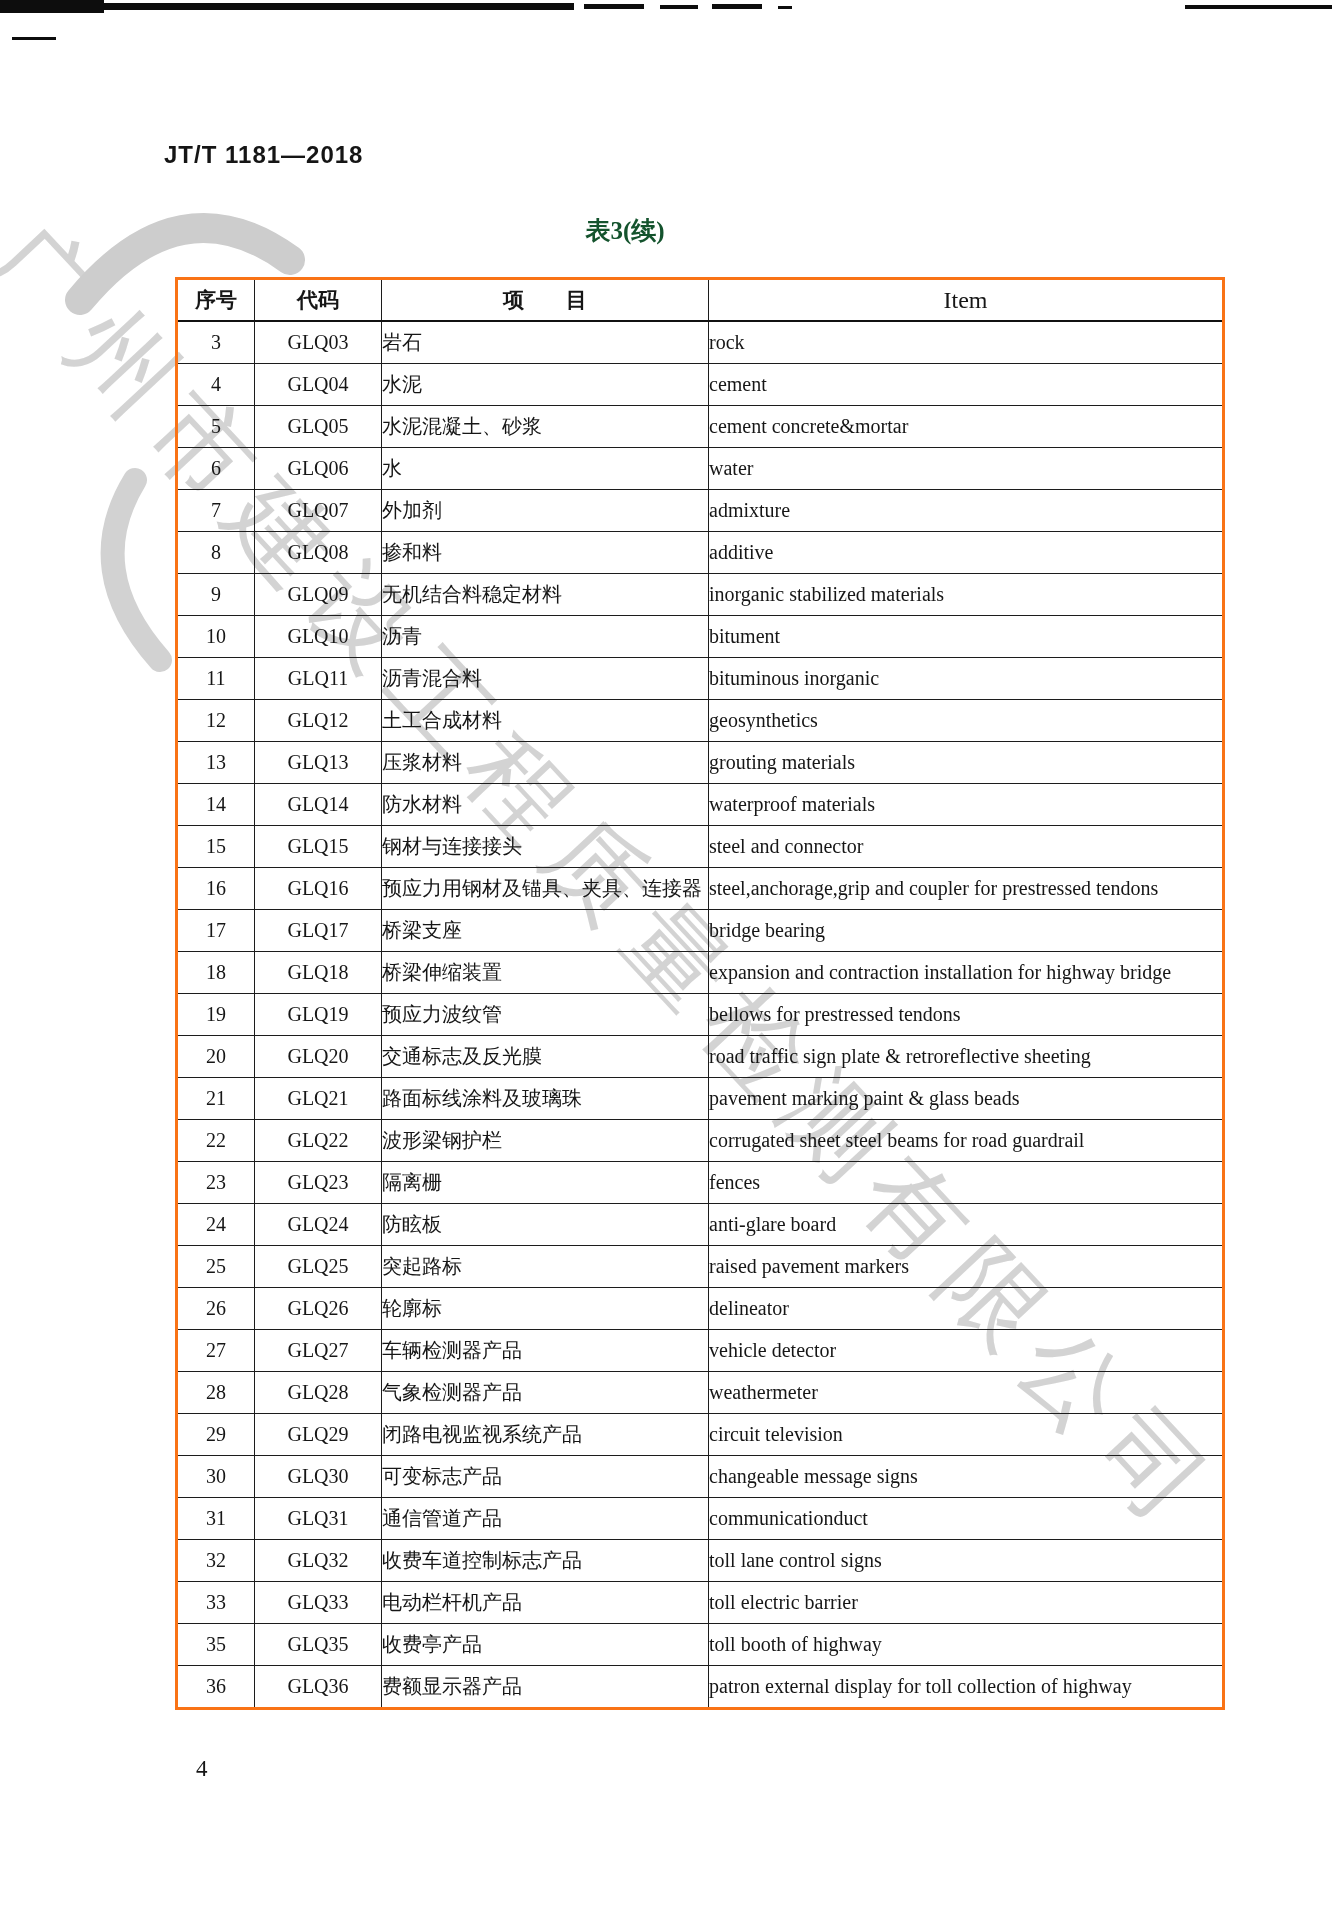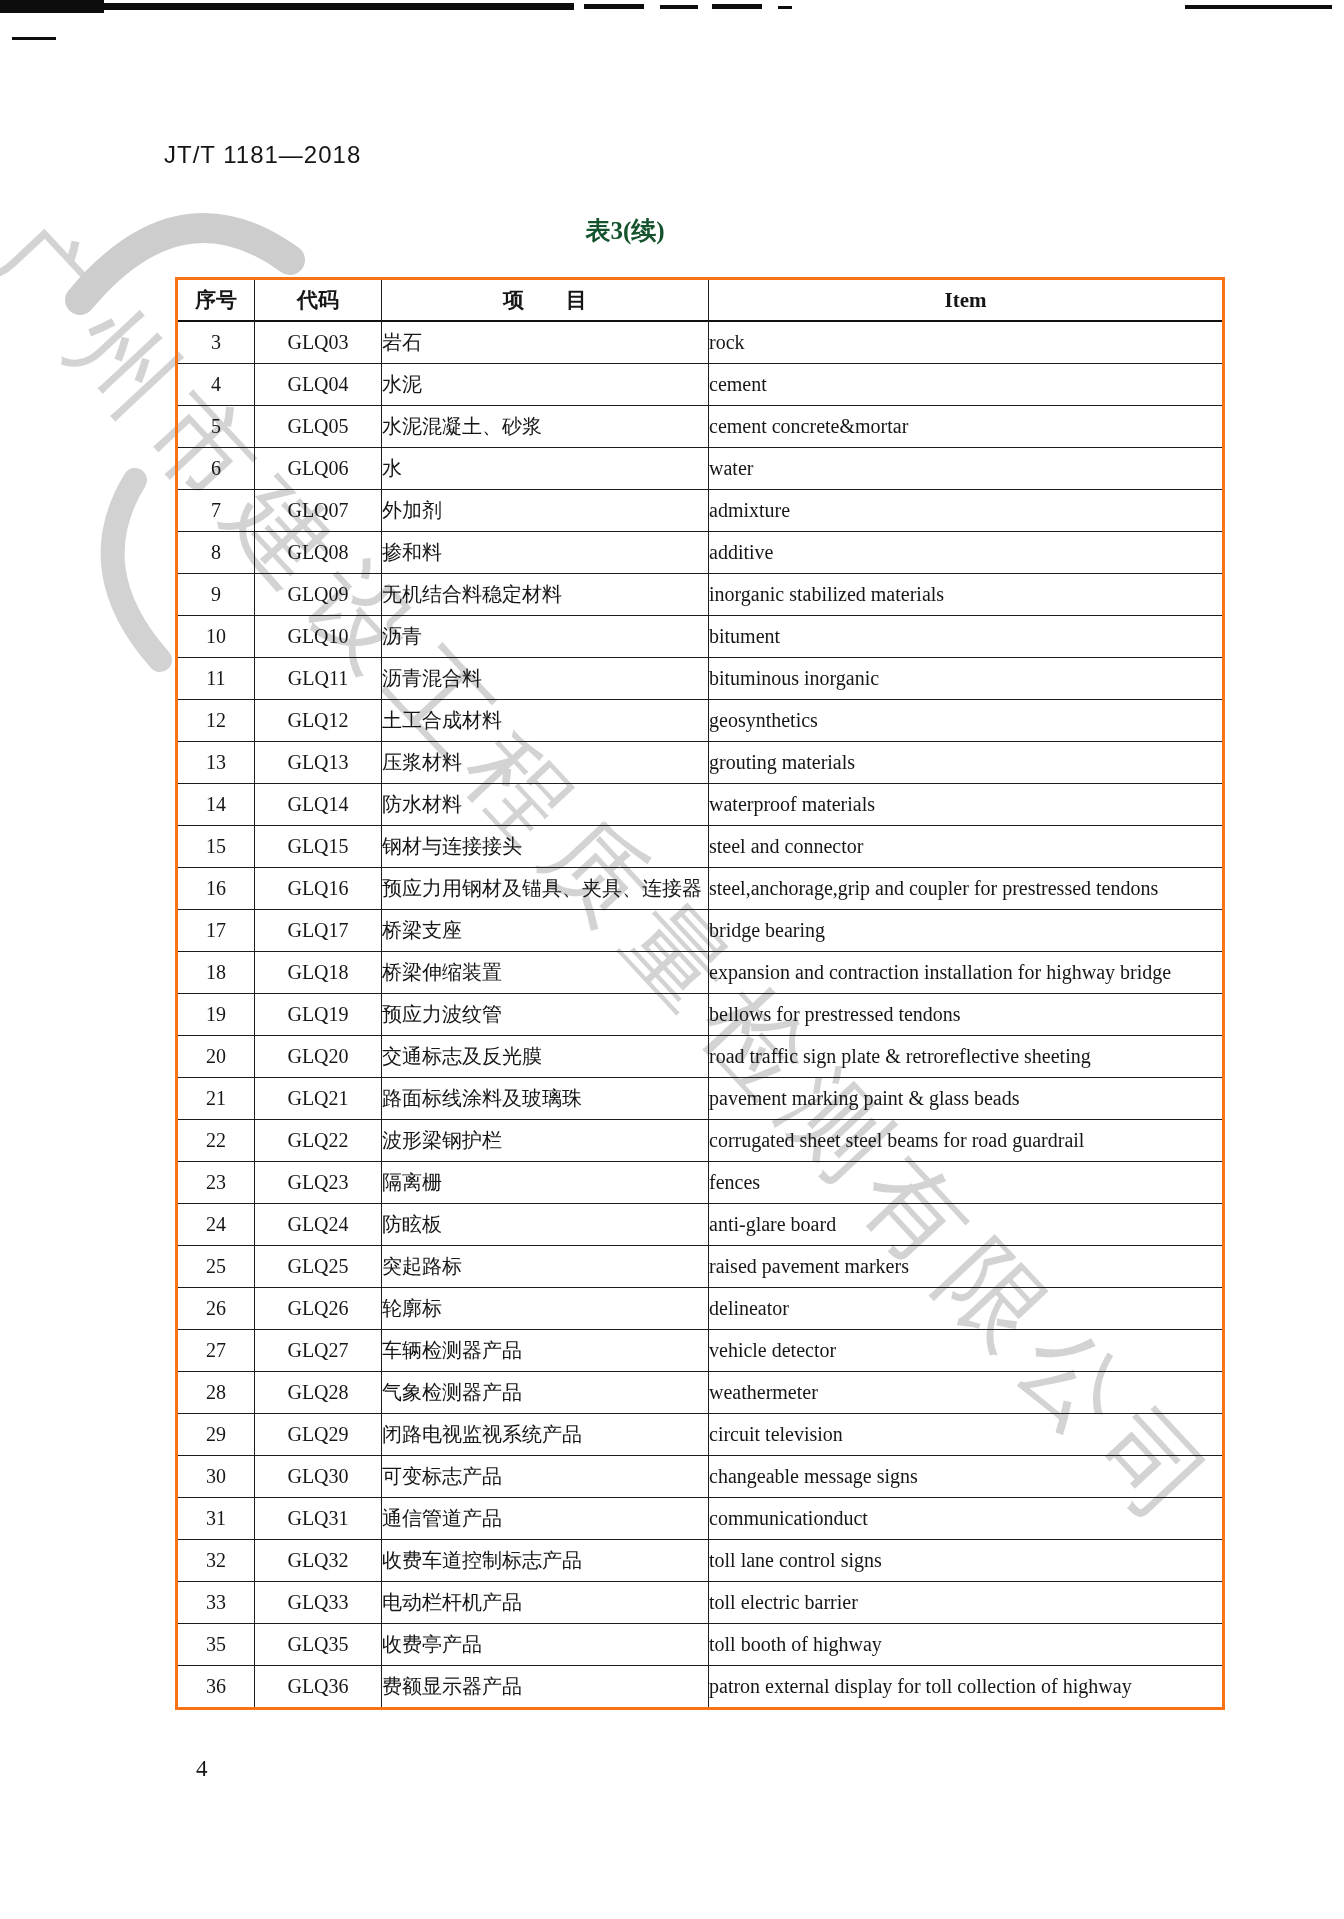--- a/index.html
+++ b/index.html
@@ -25,21 +25,21 @@
     z-index:0;
     font-family:"Liberation Serif", serif;
   }
   .wm-swoosh{position:absolute;z-index:0;}
   
   .artifact{position:absolute;background:#0d0d0d;z-index:3;}
   
   .doc-number{
     position:absolute;left:164px;top:141px;
     font-family:"Liberation Sans", sans-serif;
-    font-weight:normal;font-size:24px;color:#151515;
+    font-weight:bold;font-size:24px;color:#151515;
     letter-spacing:1px;
     z-index:2;
   }
   .table-caption{
     position:absolute;left:175px;top:214px;width:900px;
     text-align:center;
     font-size:25px;font-weight:bold;color:#14532d;
     z-index:2;
     font-family:"Liberation Serif", serif;
   }
@@ -64,21 +64,21 @@
     color:#161616;
   }
   table.std{border:3px solid #f97316;}
   table.std thead th{
     height:40px;
     font-weight:600;
     text-align:center;
     border-bottom:2.8px solid #111;
     font-size:21px;
   }
-  table.std thead th.en{font-size:21px;font-weight:700;}
+  table.std thead th.en{font-size:24px;font-weight:400;}
   table.std td{height:41px;line-height:1.35;}
   td.c-no, td.c-code{text-align:center;}
   td.c-item-zh{text-align:left;padding:2px 10px 2px 22px;margin-top:12px;}
   td.c-item-en{text-align:left;padding:2px 8px 2px 30px;font-size:19px;}
 </style>
 </head>
 <body>
 
 <div id="page">
 

